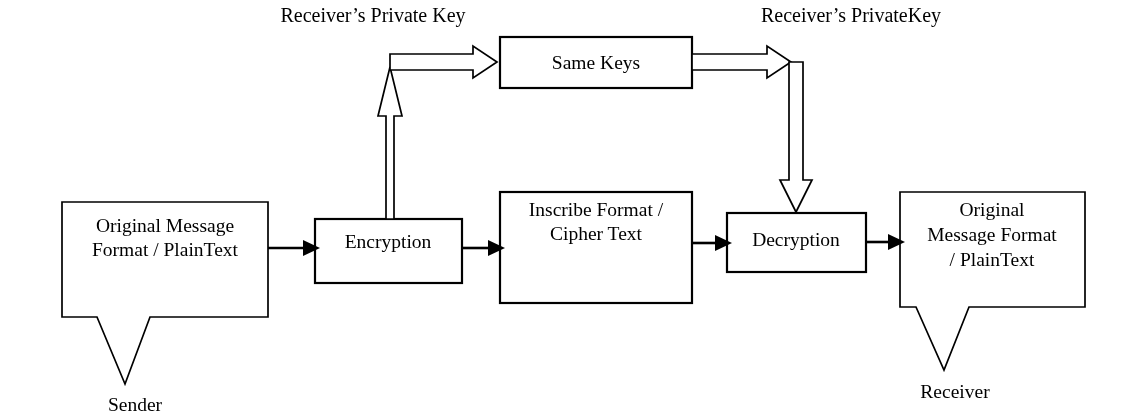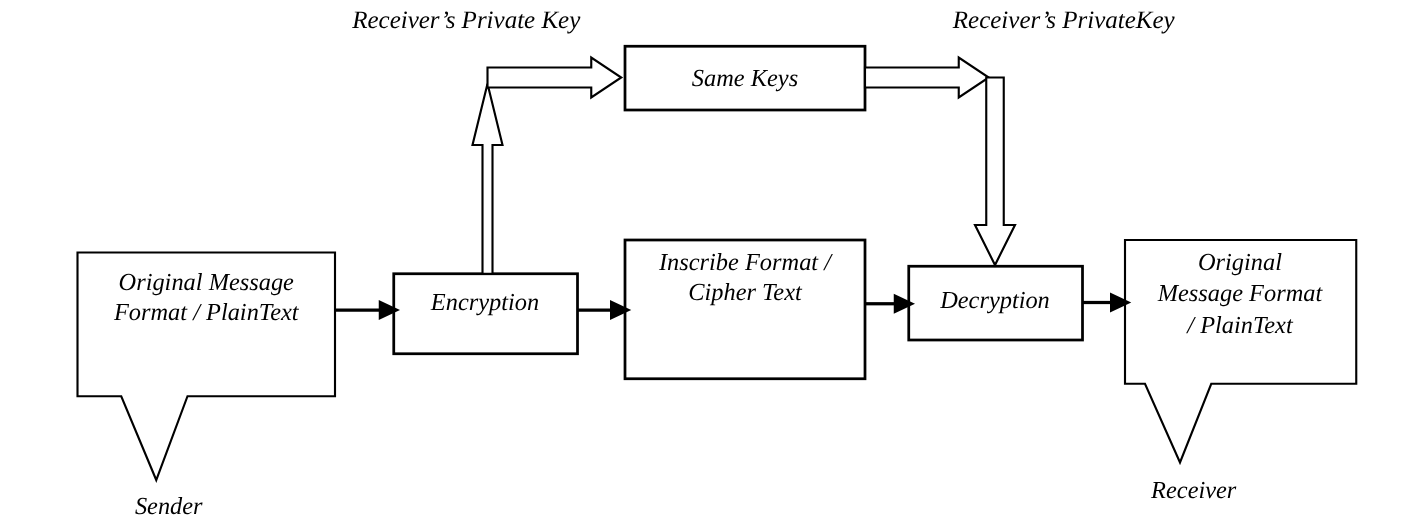--- a/index.html
+++ b/index.html
@@ -10,21 +10,20 @@
   body {
     width: 1127px;
     height: 417px;
     font-family: "Liberation Serif", "DejaVu Serif", serif;
     overflow: hidden;
   }
   #diagram-root {
     position: relative;
     width: 1127px;
     height: 417px;
-    font-style: italic;
   }
   svg#diagram-svg {
     position: absolute;
     top: 0;
     left: 0;
     width: 1127px;
     height: 417px;
     display: block;
   }
   .box-outline {

